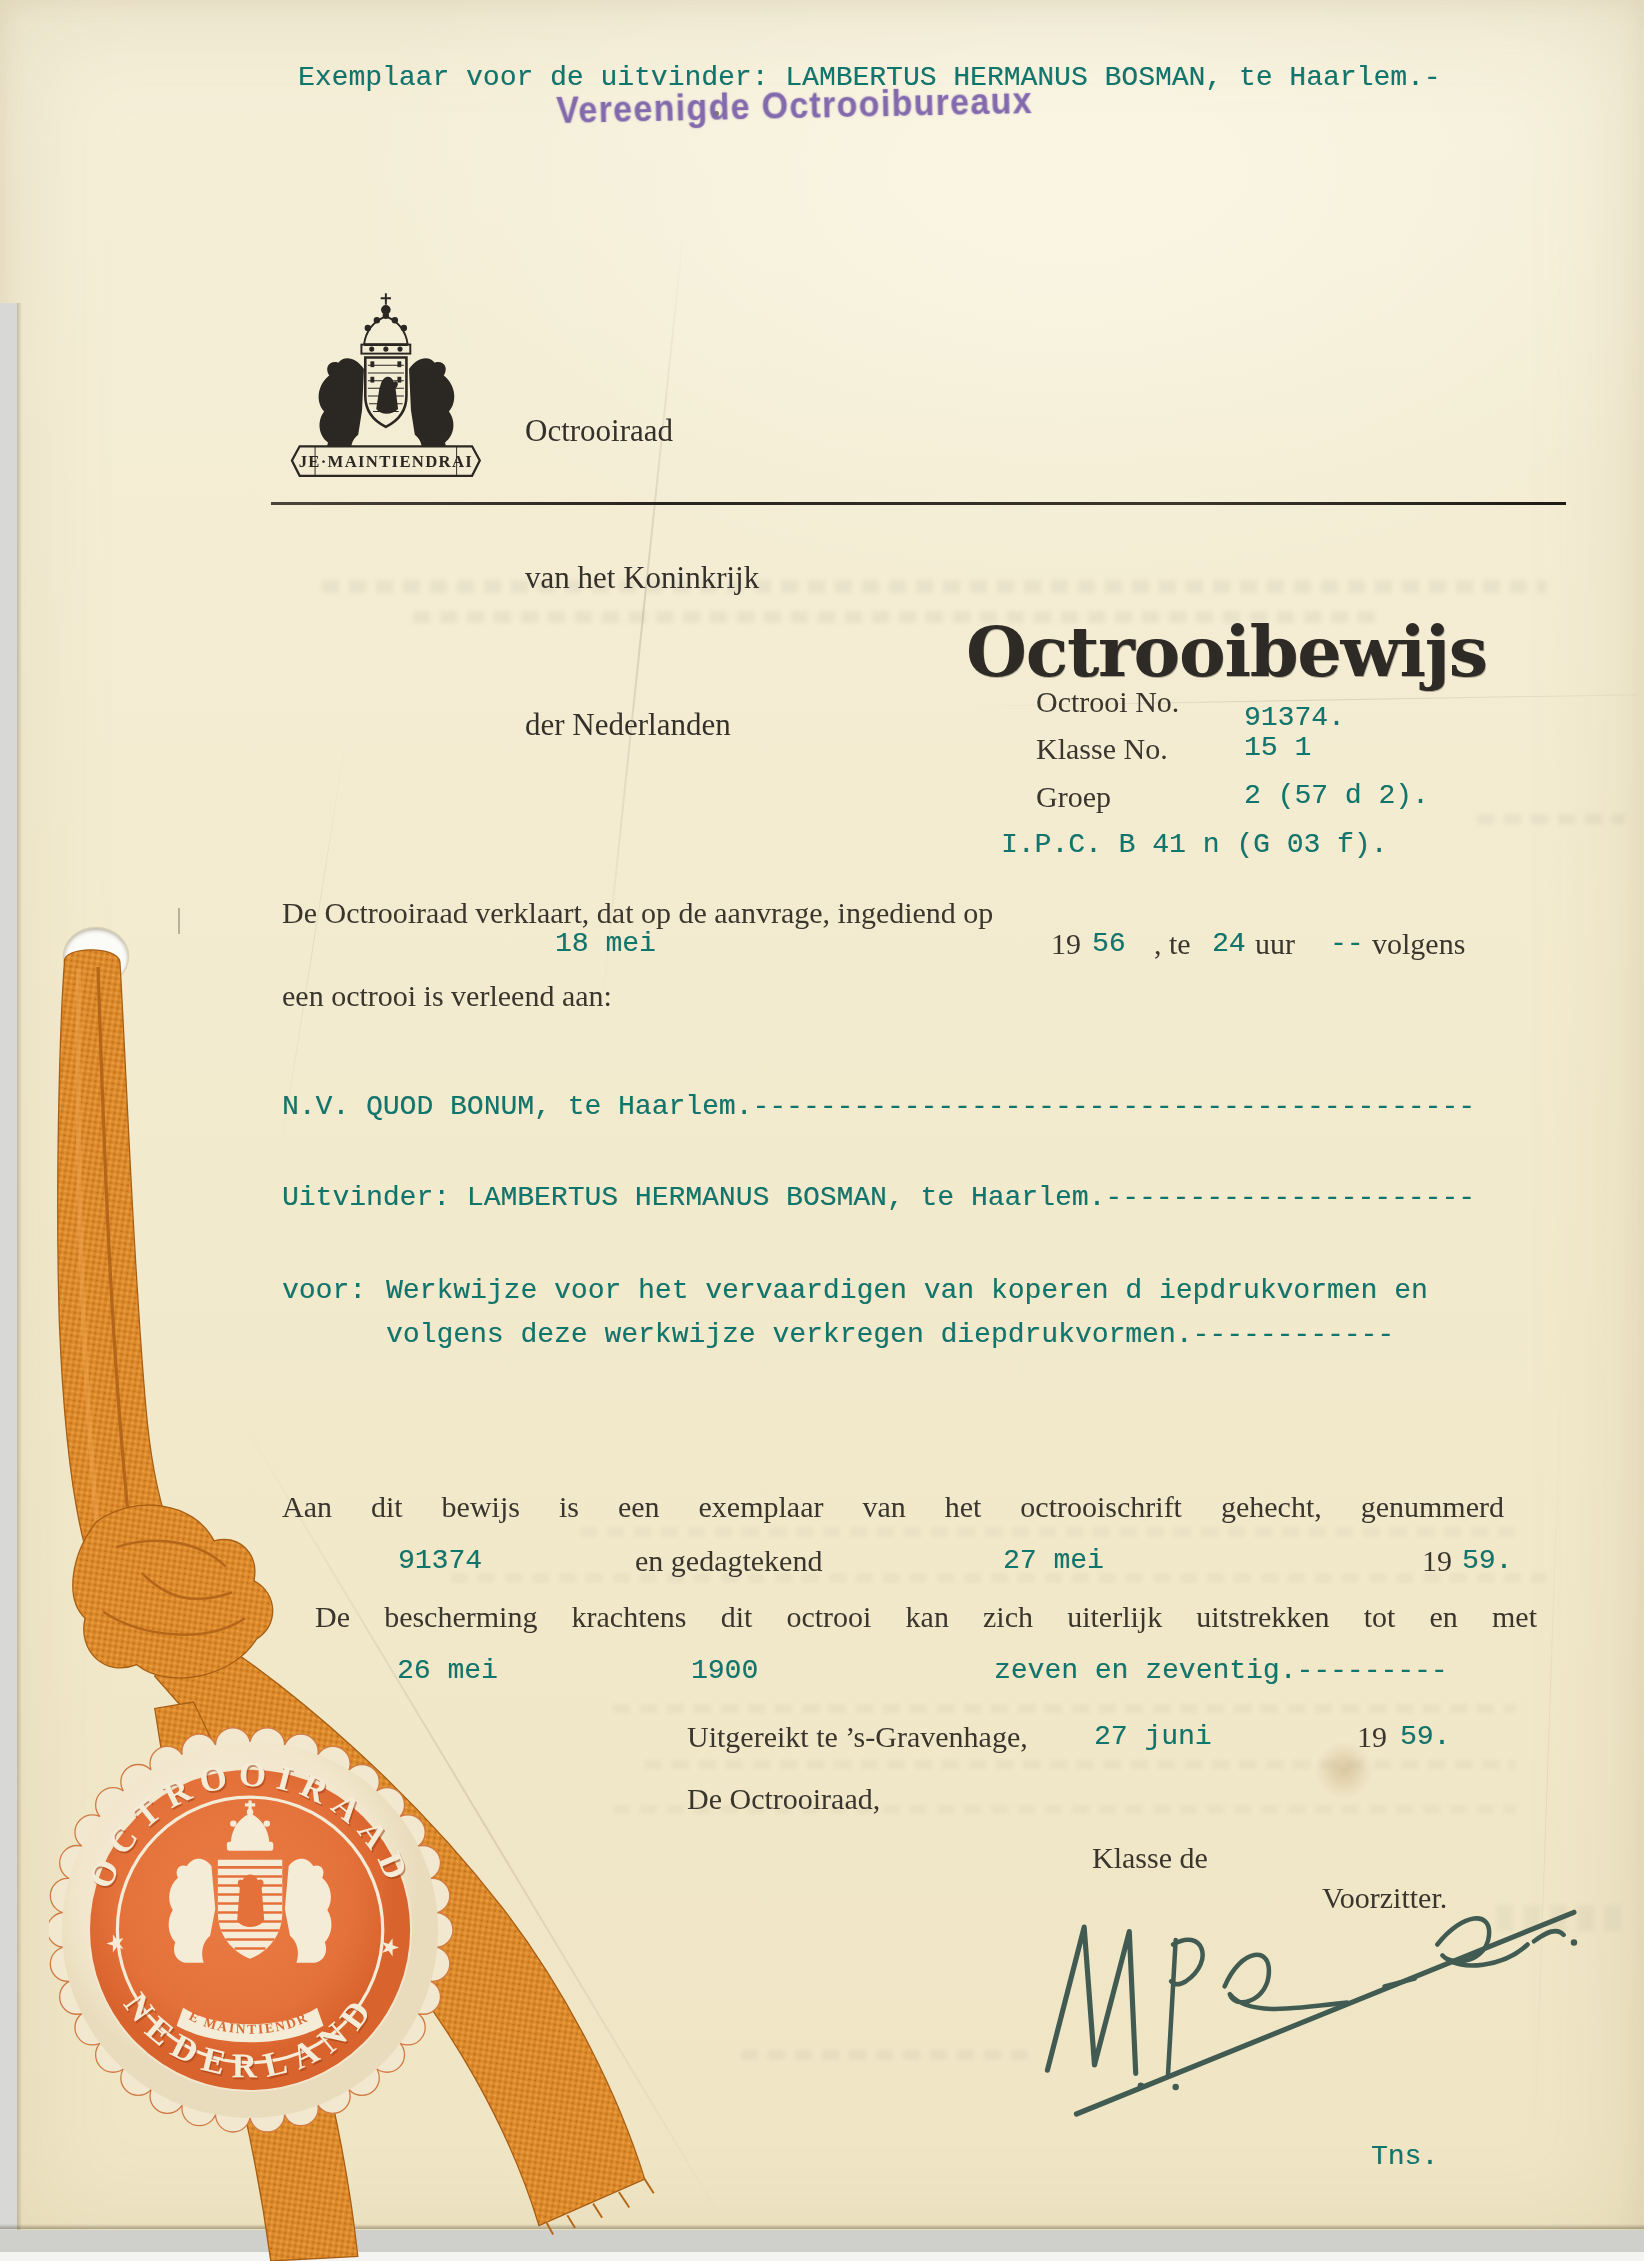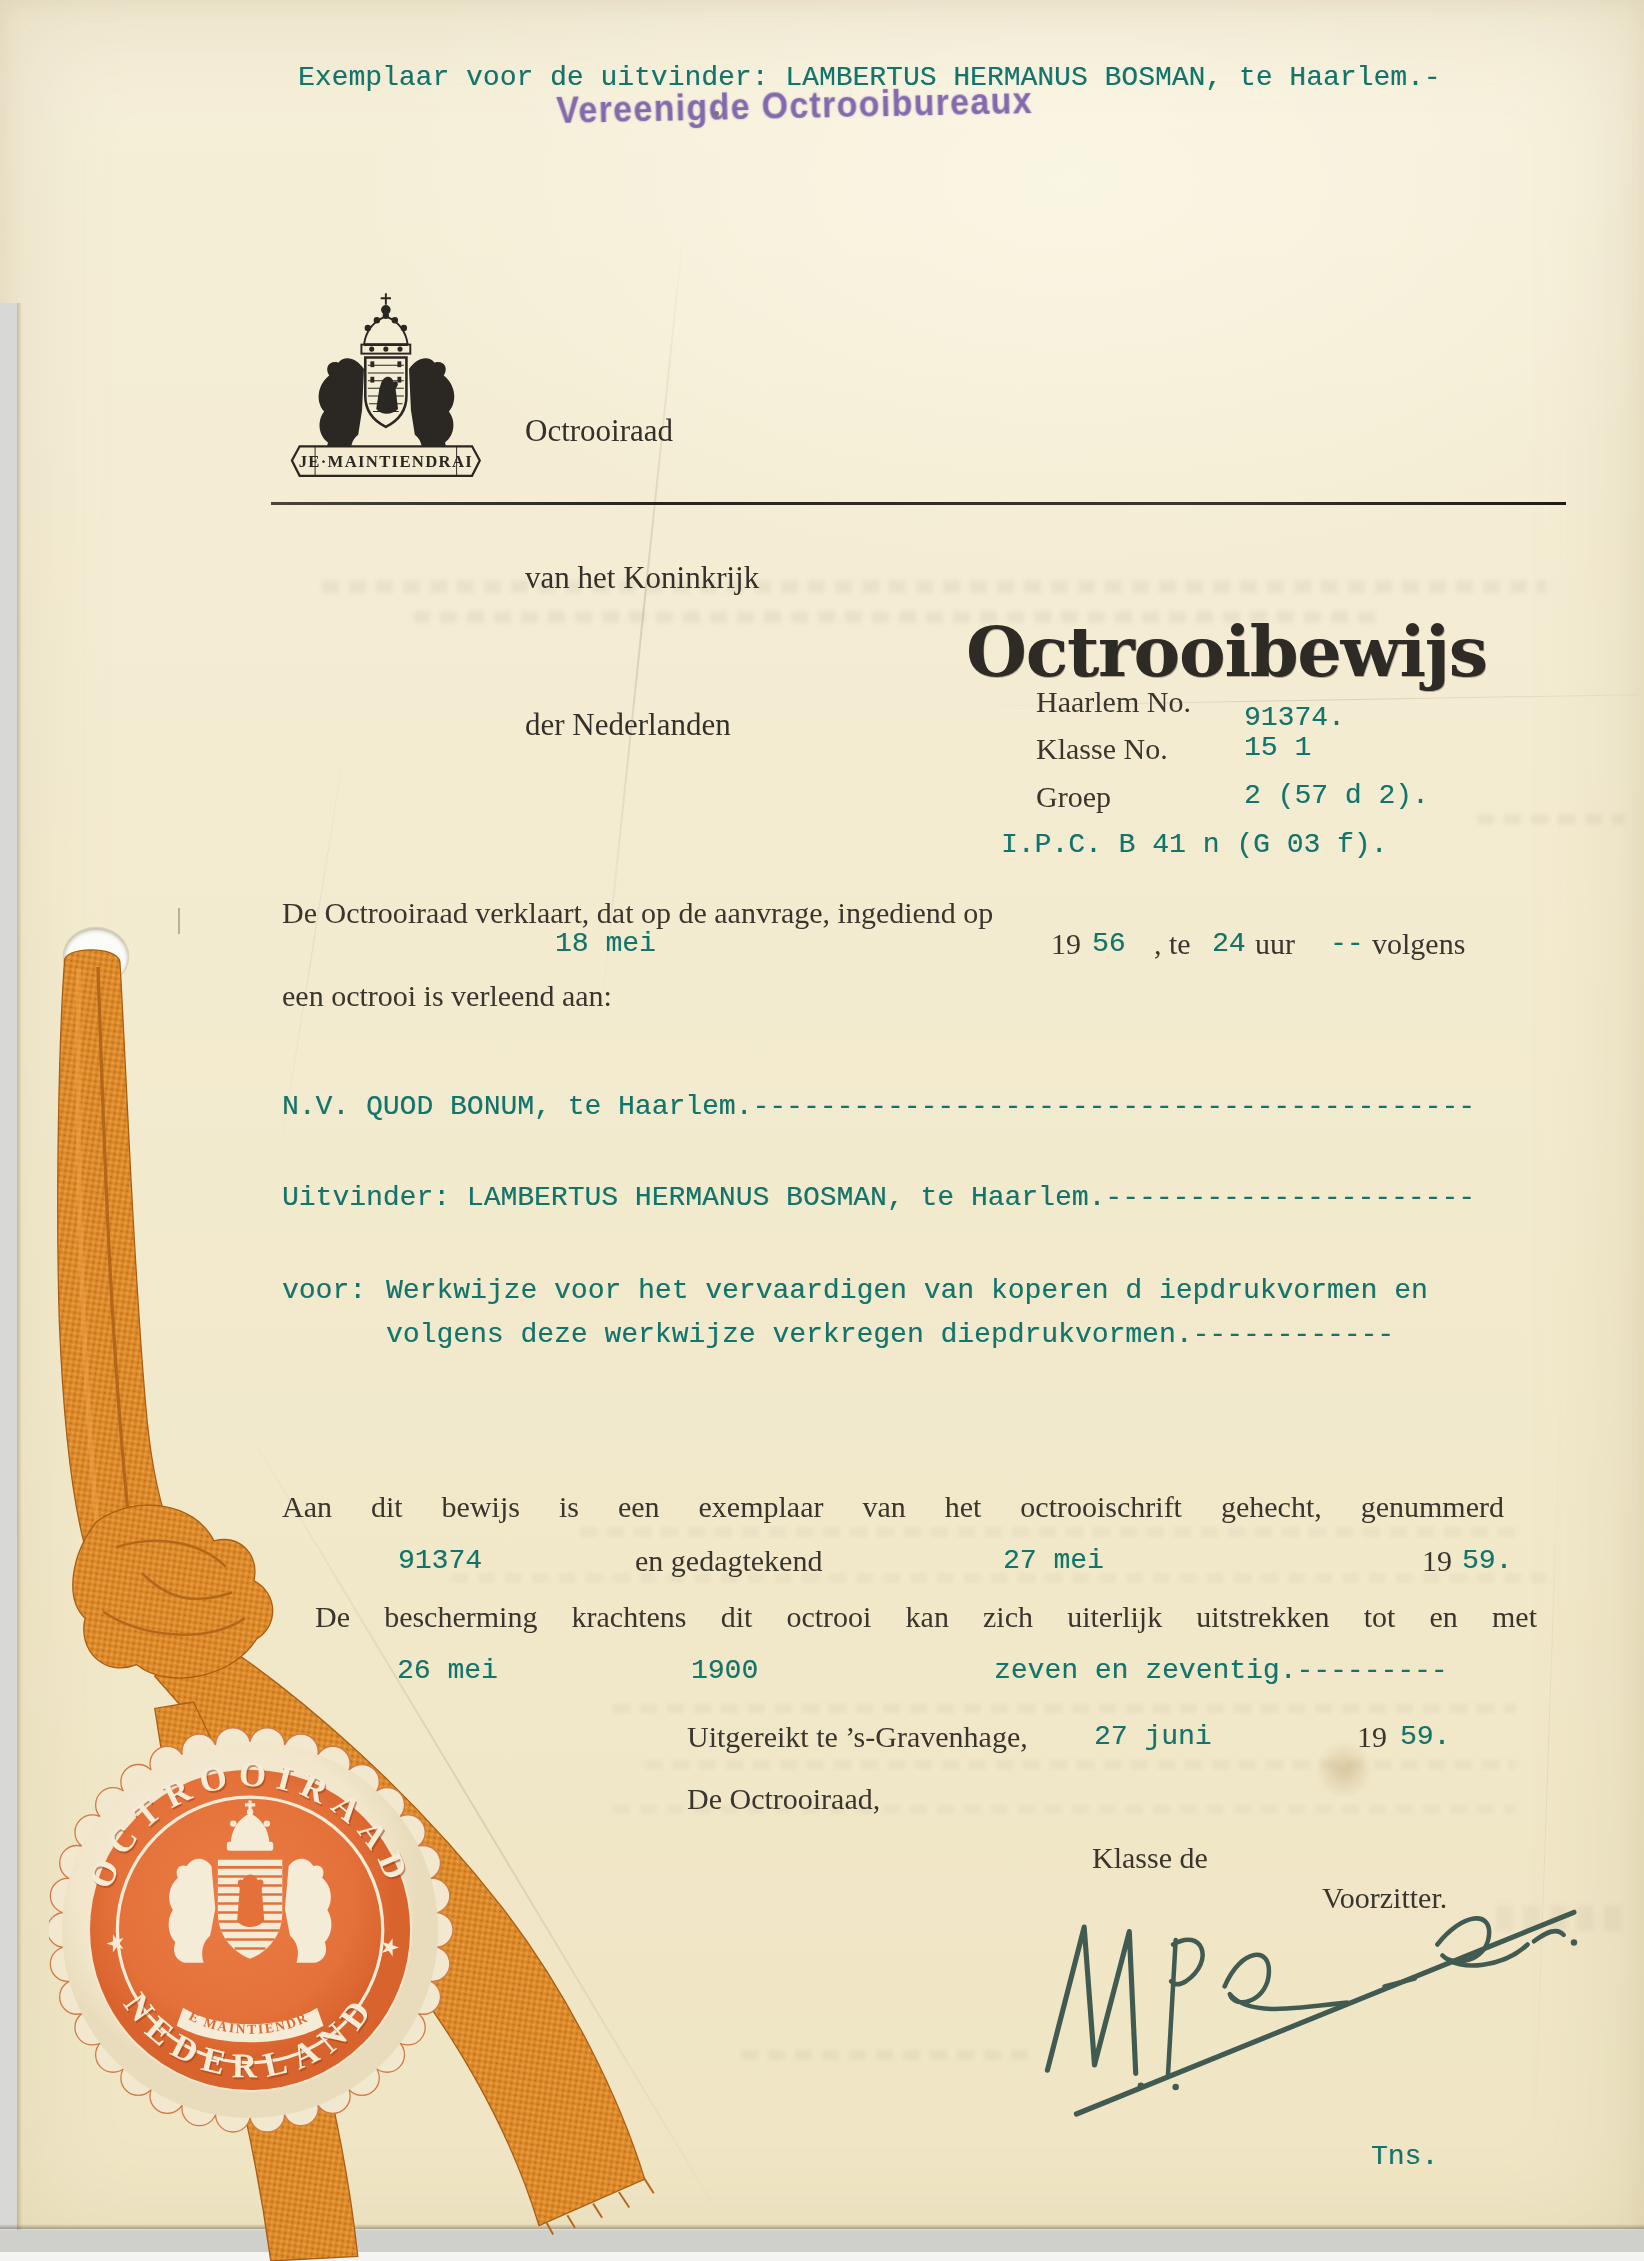--- a/index.html
+++ b/index.html
@@ -108,21 +108,21 @@
 
 <div class="abs printed issuer z3" style="left:525px;top:308px;">
   <div>Octrooiraad</div>
   <div>van het Koninkrijk</div>
   <div>der Nederlanden</div>
 </div>
 
 <div class="abs z3" style="left:271px;top:502px;width:1295px;height:2.6px;background:linear-gradient(90deg,#4a443a,#27231e 30%,#3c362d 70%,#1e1b17);"></div>
 
 <div class="abs title z3" style="left:966px;top:610px;">Octrooibewijs</div>
-<div class="abs printed z3" style="left:1036px;top:685px;">Haarlem No.</div>
+<div class="abs printed z3" style="left:1036px;top:685px;">Octrooi No.</div>
 <div class="abs typed z3" style="left:1244px;top:702px;">91374.</div>
 <div class="abs printed z3" style="left:1036px;top:732px;">Klasse No.</div>
 <div class="abs typed z3" style="left:1244px;top:732px;">15 1</div>
 <div class="abs printed z3" style="left:1036px;top:780px;">Groep</div>
 <div class="abs typed z3" style="left:1244px;top:780px;">2 (57 d 2).</div>
 <div class="abs typed z3" style="left:1001px;top:829px;">I.P.C. B 41 n (G 03 f).</div>
 
 <div class="abs printed z3" style="left:282px;top:872px;margin-top:24px;">De Octrooiraad verklaart, dat op de aanvrage, ingediend op</div>
 <div class="abs typed z3" style="left:555px;top:928px;">18 mei</div>
 <div class="abs printed z3" style="left:1051px;top:927px;">19</div>

